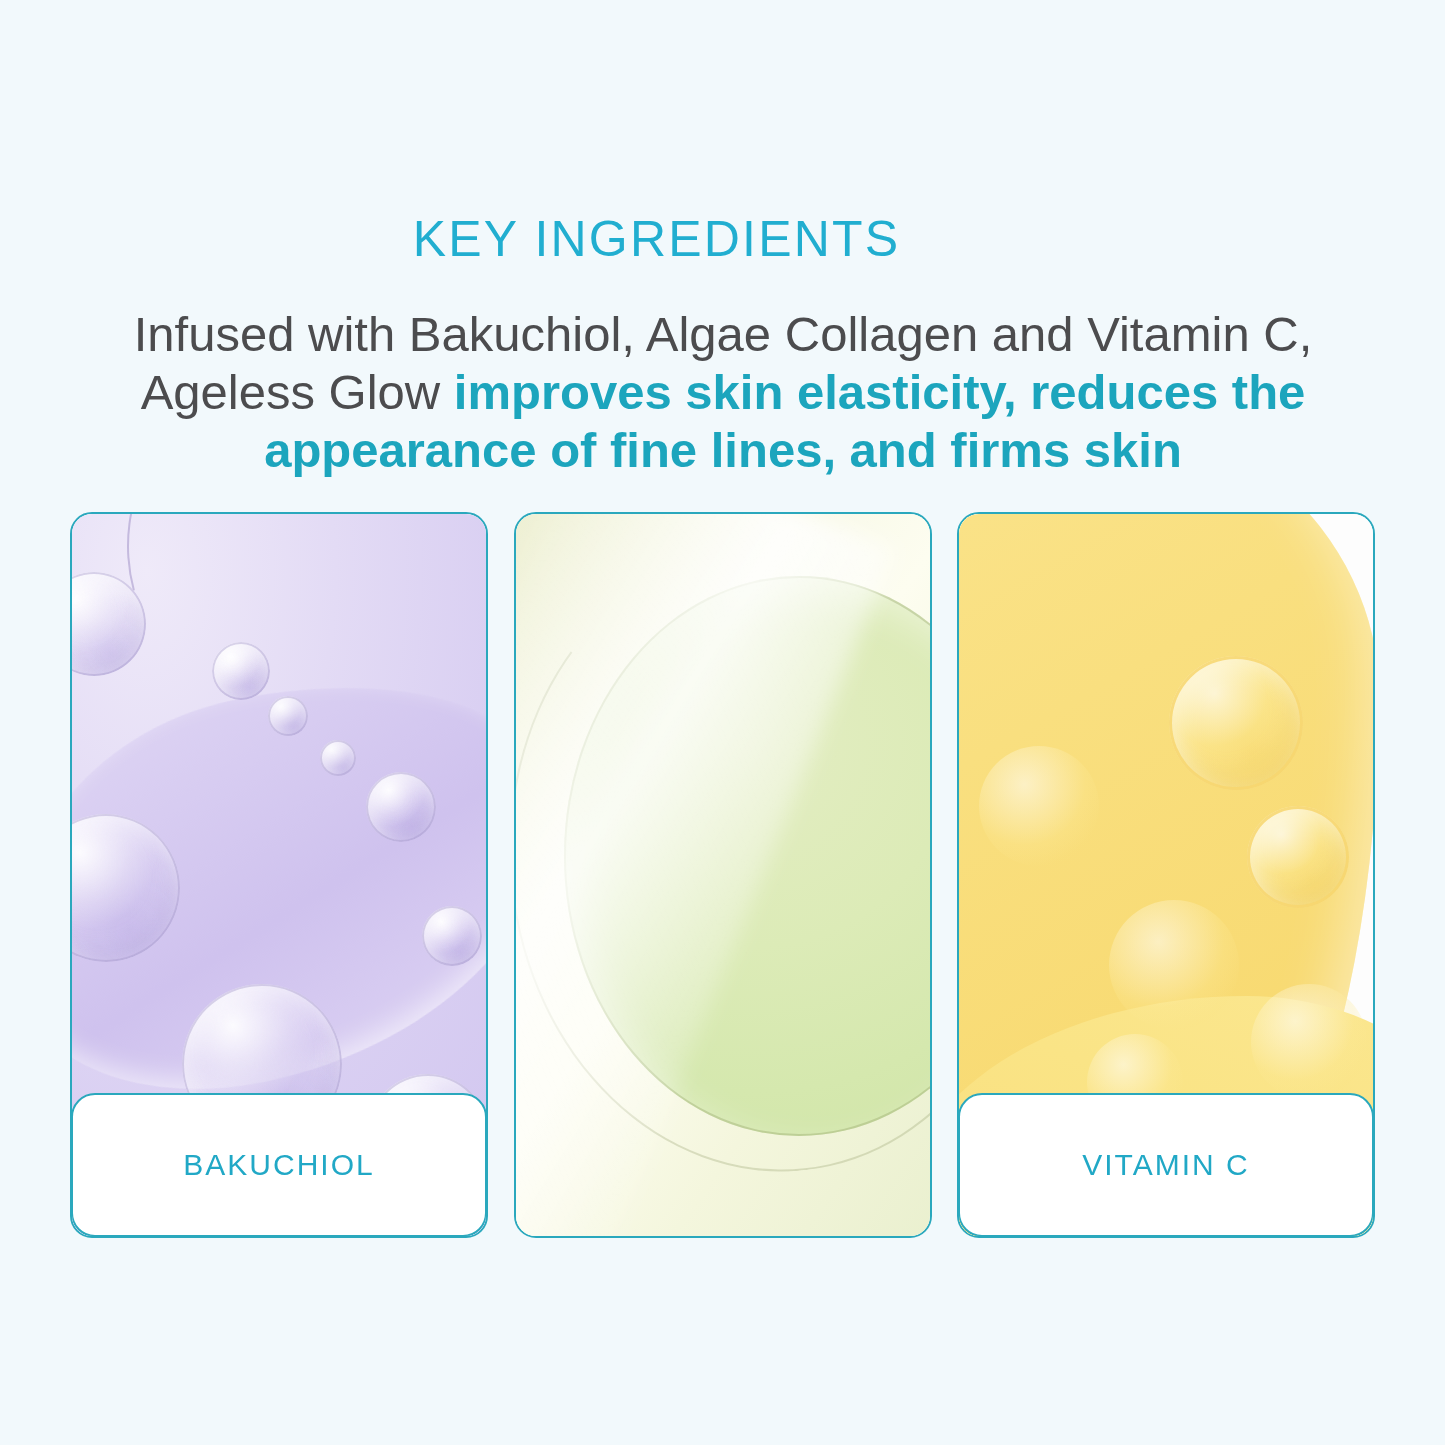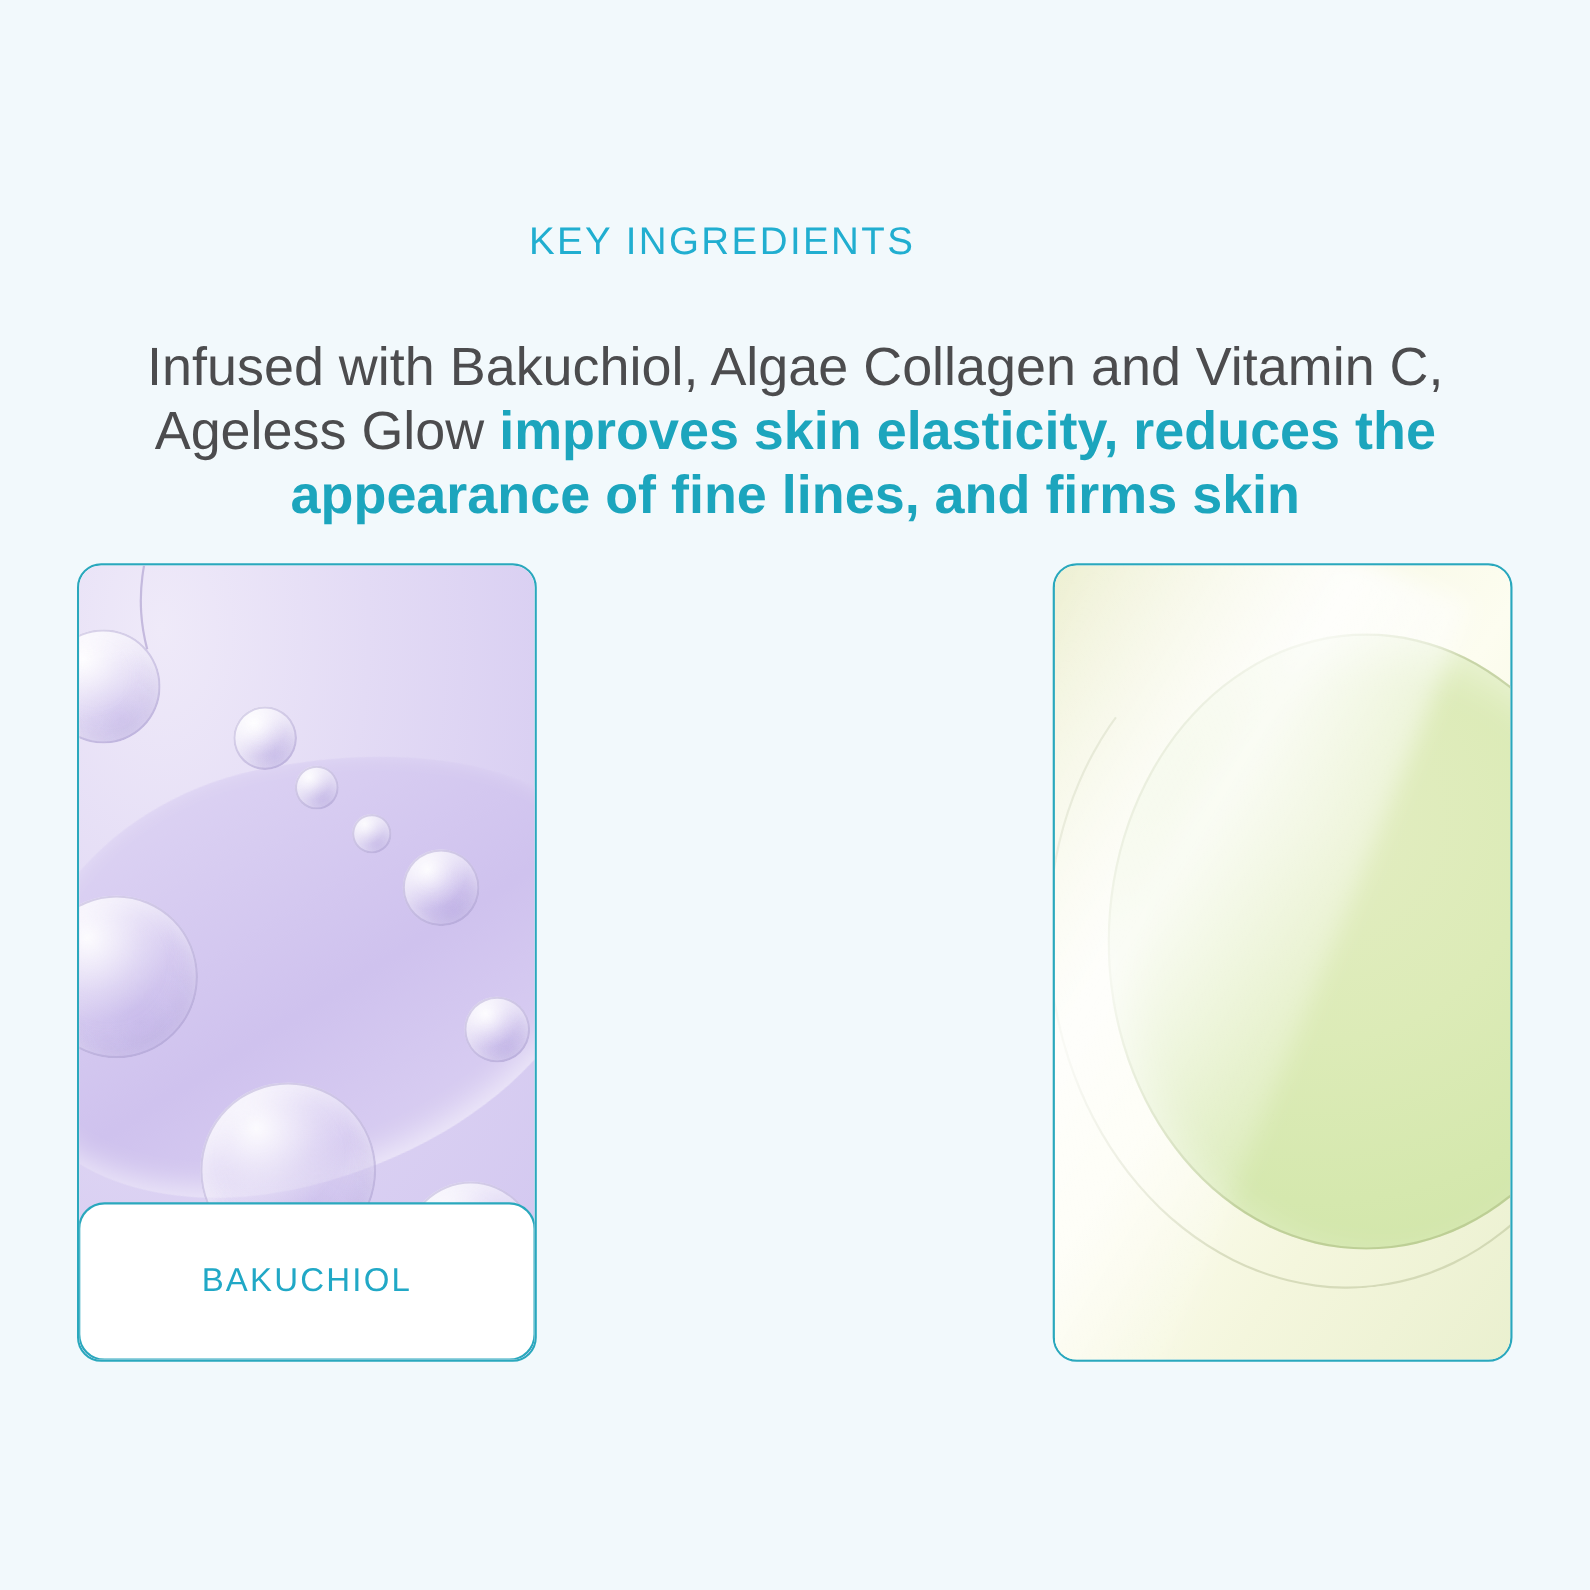--- a/index.html
+++ b/index.html
@@ -22,21 +22,21 @@
     background: #f2f9fc;
   }
 
   
   .headline {
     position: absolute;
     top: 178px;
     left: 0;
     width: 1313px;
     text-align: center;
-    font-size: 35px;
+    font-size: 50px;
     letter-spacing: 2.2px;
     font-weight: 400;
     color: #21aed0;
     line-height: 1.1;
   }
 
   .subhead {
     position: absolute;
     top: 256px;
     left: 118px;
@@ -273,15 +273,30 @@
     </div>
 
     <div class="card">
       <div class="card-art art-green">
         <div class="green-blob"></div>
         <div class="green-arc"></div>
         <div class="green-sheen"></div>
       </div>
     </div>
 
+    <div class="card">
+      <div class="card-art art-yellow">
+        <div class="yellow-wave"></div>
+        <div class="yellow-foot"></div>
+        <div class="yb-soft ybs4"></div>
+        <div class="yb-soft ybs1"></div>
+        <div class="yb-soft ybs2"></div>
+        <div class="yb-soft ybs3"></div>
+        <div class="ybub yb1"></div>
+        <div class="ybub yb2"></div>
+      </div>
+      <div class="label-plate">
+        <span class="label-text">VITAMIN C</span>
+      </div>
+    </div>
 
   </div>
 </div>
 
 </body></html>

